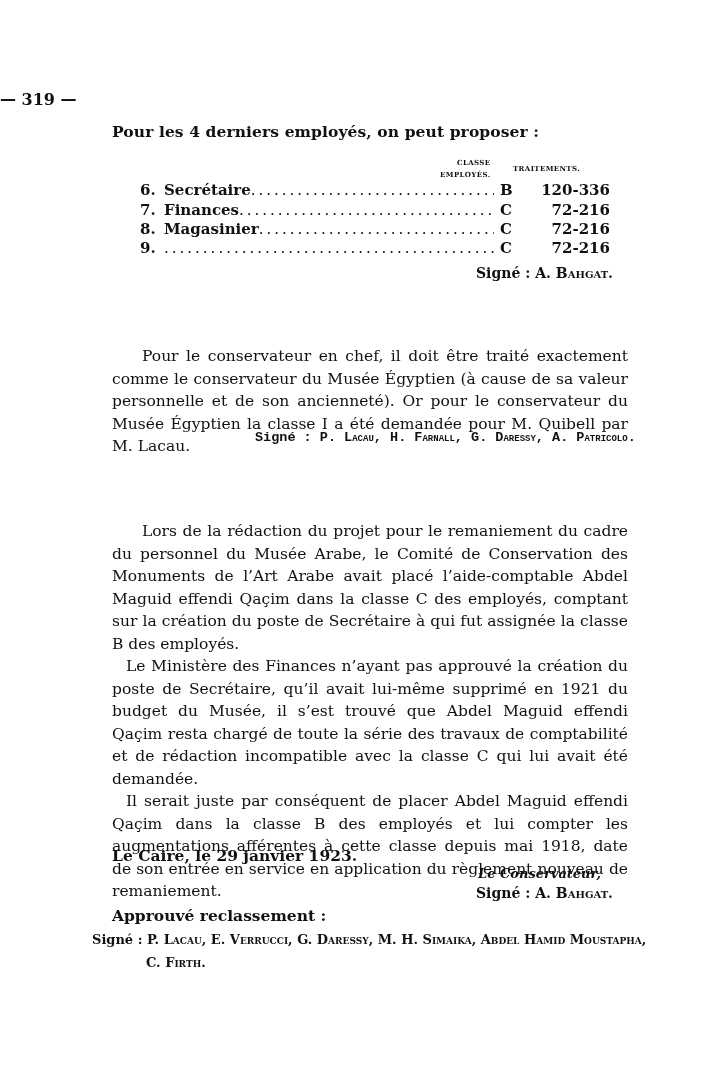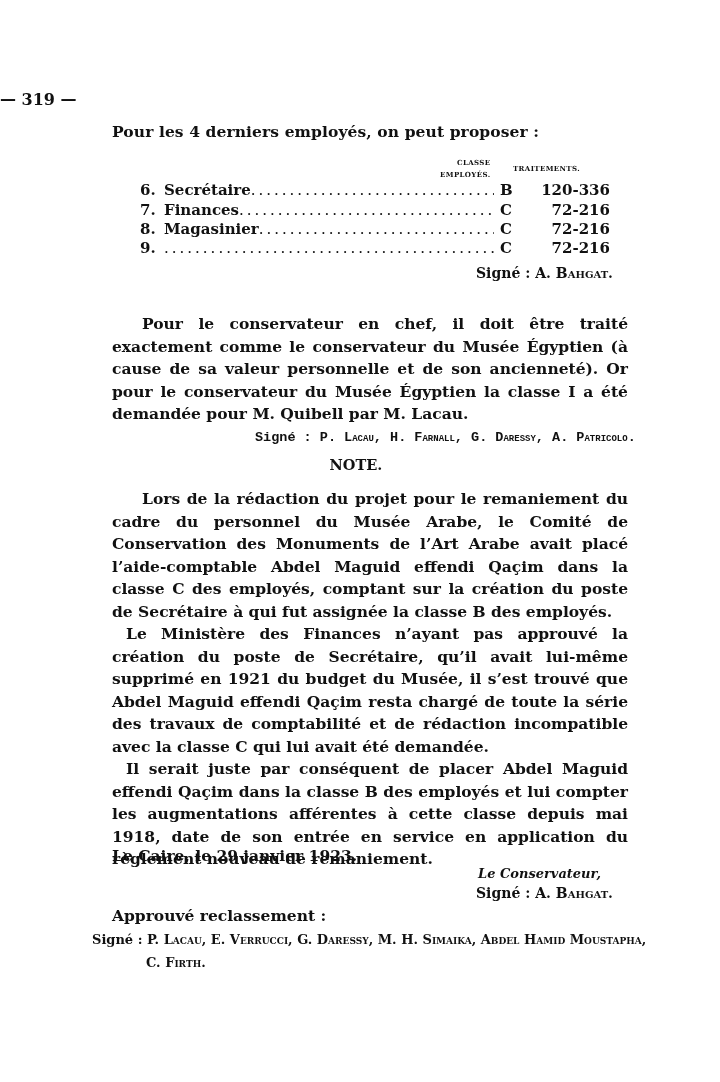--- a/index.html
+++ b/index.html
@@ -14,21 +14,21 @@
   .colhead.c1 { left: 440px; top: 157px; text-align: right; line-height: 12px; }
   .colhead.c2 { left: 513px; top: 164px; }
   .row { left: 140px; width: 470px; font-size: 15px; font-weight: bold; display: flex; align-items: baseline; }
   .row .num { width: 24px; }
   .row .label { }
   .row .dots { flex: 1; overflow: hidden; letter-spacing: 3px; font-weight: normal; }
   .row .cls { width: 40px; text-align: left; padding-left: 6px; }
   .row .sal { width: 70px; text-align: right; }
   .signe1 { left: 476px; top: 265px; font-size: 14px; font-weight: bold; }
   .sc { font-variant: small-caps; }
-  .para { left: 112px; width: 516px; font-size: 15.5px; font-weight: bold; line-height: 22.5px; white-space: normal; text-align: justify; }
+  .para { left: 112px; width: 516px; font-size: 15.5px; font-weight: normal; line-height: 22.5px; white-space: normal; text-align: justify; margin-top: 32px; }
   .para p { margin: 0; text-indent: 0; }
   .signe2 { left: 255px; top: 430px; font-size: 13.5px; font-weight: bold; font-family: Liberation Mono, monospace; }
   .note { left: 0; width: 712px; text-align: center; top: 456px; font-size: 14.5px; font-weight: bold; }
   .date { left: 112px; top: 846px; font-size: 15.5px; font-weight: bold; }
   .conserv { left: 478px; top: 866px; width: 120px; text-align: center; font-size: 13px; font-weight: bold; font-style: italic; }
   .signe3 { left: 476px; top: 885px; font-size: 14px; font-weight: bold; }
   .approuve { left: 112px; top: 906px; font-size: 15.5px; font-weight: bold; }
   .signe4 { left: 92px; top: 932px; font-size: 13px; font-weight: bold; }
   .signe5 { left: 146px; top: 955px; font-size: 13px; font-weight: bold; }
 </style>
@@ -80,21 +80,20 @@
   </div>
 
   <div class="abs para" style="top:313px; text-indent:0">
     <p style="text-indent:30px">Pour le conservateur en chef, il doit être traité exactement comme le conservateur du Musée Égyptien (à cause de sa valeur personnelle et de son ancienneté). Or pour le conservateur du Musée Égyptien la classe I a été demandée pour M. Quibell par M. Lacau.</p>
   </div>
 
   <div class="abs signe2">
     <span>Signé : </span><span class="sc">P. Lacau, H. Farnall, G. Daressy, A. Patricolo.</span>
   </div>
 
-  <div class="abs note">NOTE.</div>
 
   <div class="abs para" style="top:488px">
     <p style="text-indent:30px">Lors de la rédaction du projet pour le remaniement du cadre du personnel du Musée Arabe, le Comité de Conservation des Monuments de l’Art Arabe avait placé l’aide-comptable Abdel Maguid effendi Qaçim dans la classe C des employés, comptant sur la création du poste de Secrétaire à qui fut assignée la classe B des employés.</p>
     <p style="text-indent:14px">Le Ministère des Finances n’ayant pas approuvé la création du poste de Secrétaire, qu’il avait lui-même supprimé en 1921 du budget du Musée, il s’est trouvé que Abdel Maguid effendi Qaçim resta chargé de toute la série des travaux de comptabilité et de rédaction incompatible avec la classe C qui lui avait été demandée.</p>
     <p style="text-indent:14px">Il serait juste par conséquent de placer Abdel Maguid effendi Qaçim dans la classe B des employés et lui compter les augmentations afférentes à cette classe depuis mai 1918, date de son entrée en service en application du règlement nouveau de remaniement.</p>
   </div>
 
   <div class="abs date">Le Caire, le 29 janvier 1923.</div>
   <div class="abs conserv">Le Conservateur,</div>
   <div class="abs signe3">

